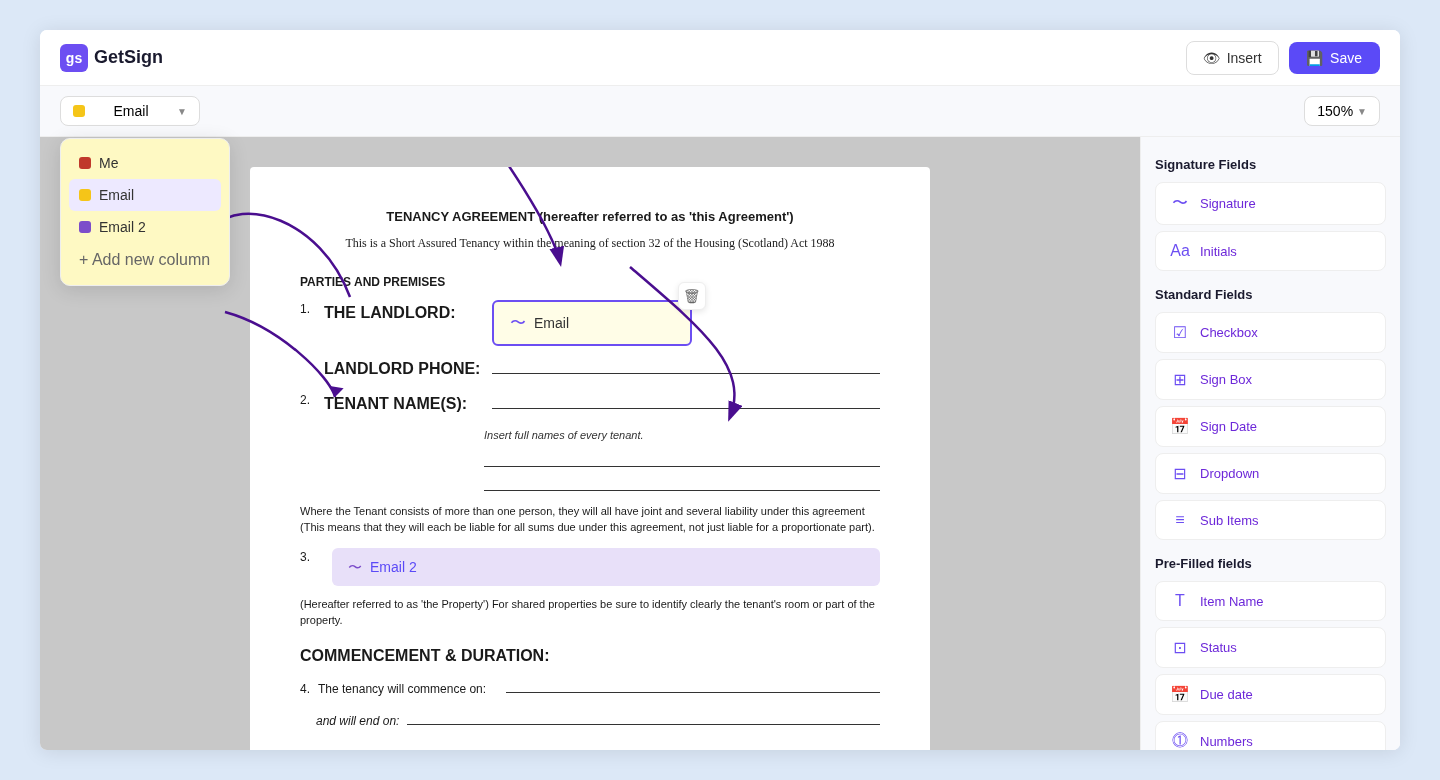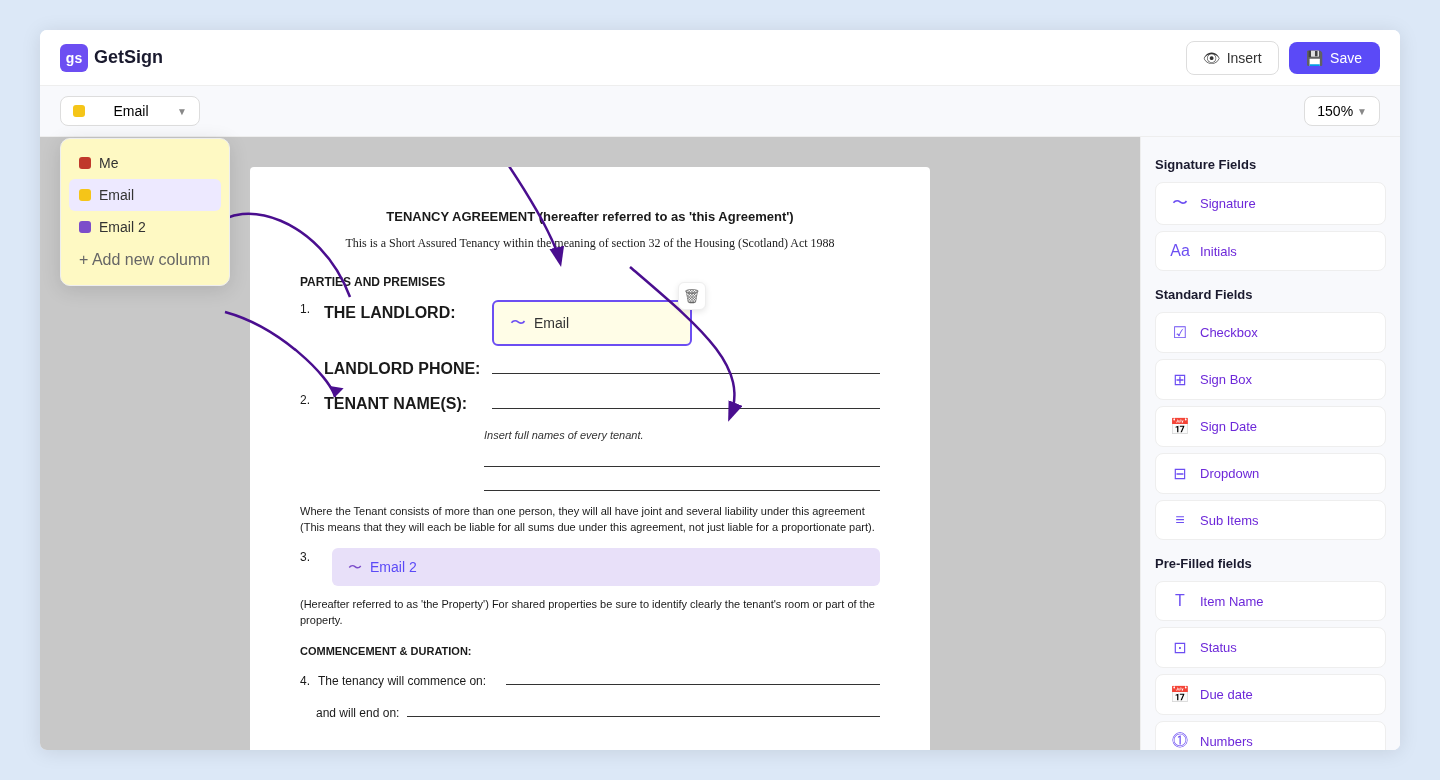--- a/index.html
+++ b/index.html
@@ -258,21 +258,21 @@
       font-size: 11px;
       margin: 12px 0;
       line-height: 1.5;
     }
     .doc-para-small {
       font-size: 11px;
       line-height: 1.5;
     }
     .section-title2 {
       font-weight: 700;
-      font-size: 11px;
+      font-size: 16px;
       margin: 14px 0 6px 0;
     }
     .commencement-row {
       display: flex;
       align-items: baseline;
       margin-bottom: 8px;
       font-size: 12px;
     }
     .commencement-line {
       flex: 1;
@@ -492,21 +492,21 @@
 
         <div class="section-title2">COMMENCEMENT &amp; DURATION:</div>
 
         <div class="commencement-row">
           <span>4.</span>
           <span style="margin-left:8px; min-width:180px;">The tenancy will commence on:</span>
           <div class="commencement-line"></div>
         </div>
 
         <div class="commencement-row">
-          <span style="margin-left:16px;">and will end on:</span>
+          <span style="margin-left:16px;font-style:italic;">and will end on:</span>
           <div class="commencement-line"></div>
         </div>
 
         <svg class="arrows-overlay" xmlns="http://www.w3.org/2000/svg">
 
           <path d="M 90 -200 C 200 -100 300 50 310 95" stroke="#4a0e8f" stroke-width="2.5" fill="none" marker-end="url(#arrowhead)"></path>
 
           <path d="M 380 100 C 450 160 500 200 480 250" stroke="#4a0e8f" stroke-width="2.5" fill="none" marker-end="url(#arrowhead2)"></path>
           <defs>
             <marker id="arrowhead" markerWidth="8" markerHeight="8" refX="6" refY="3" orient="auto">

